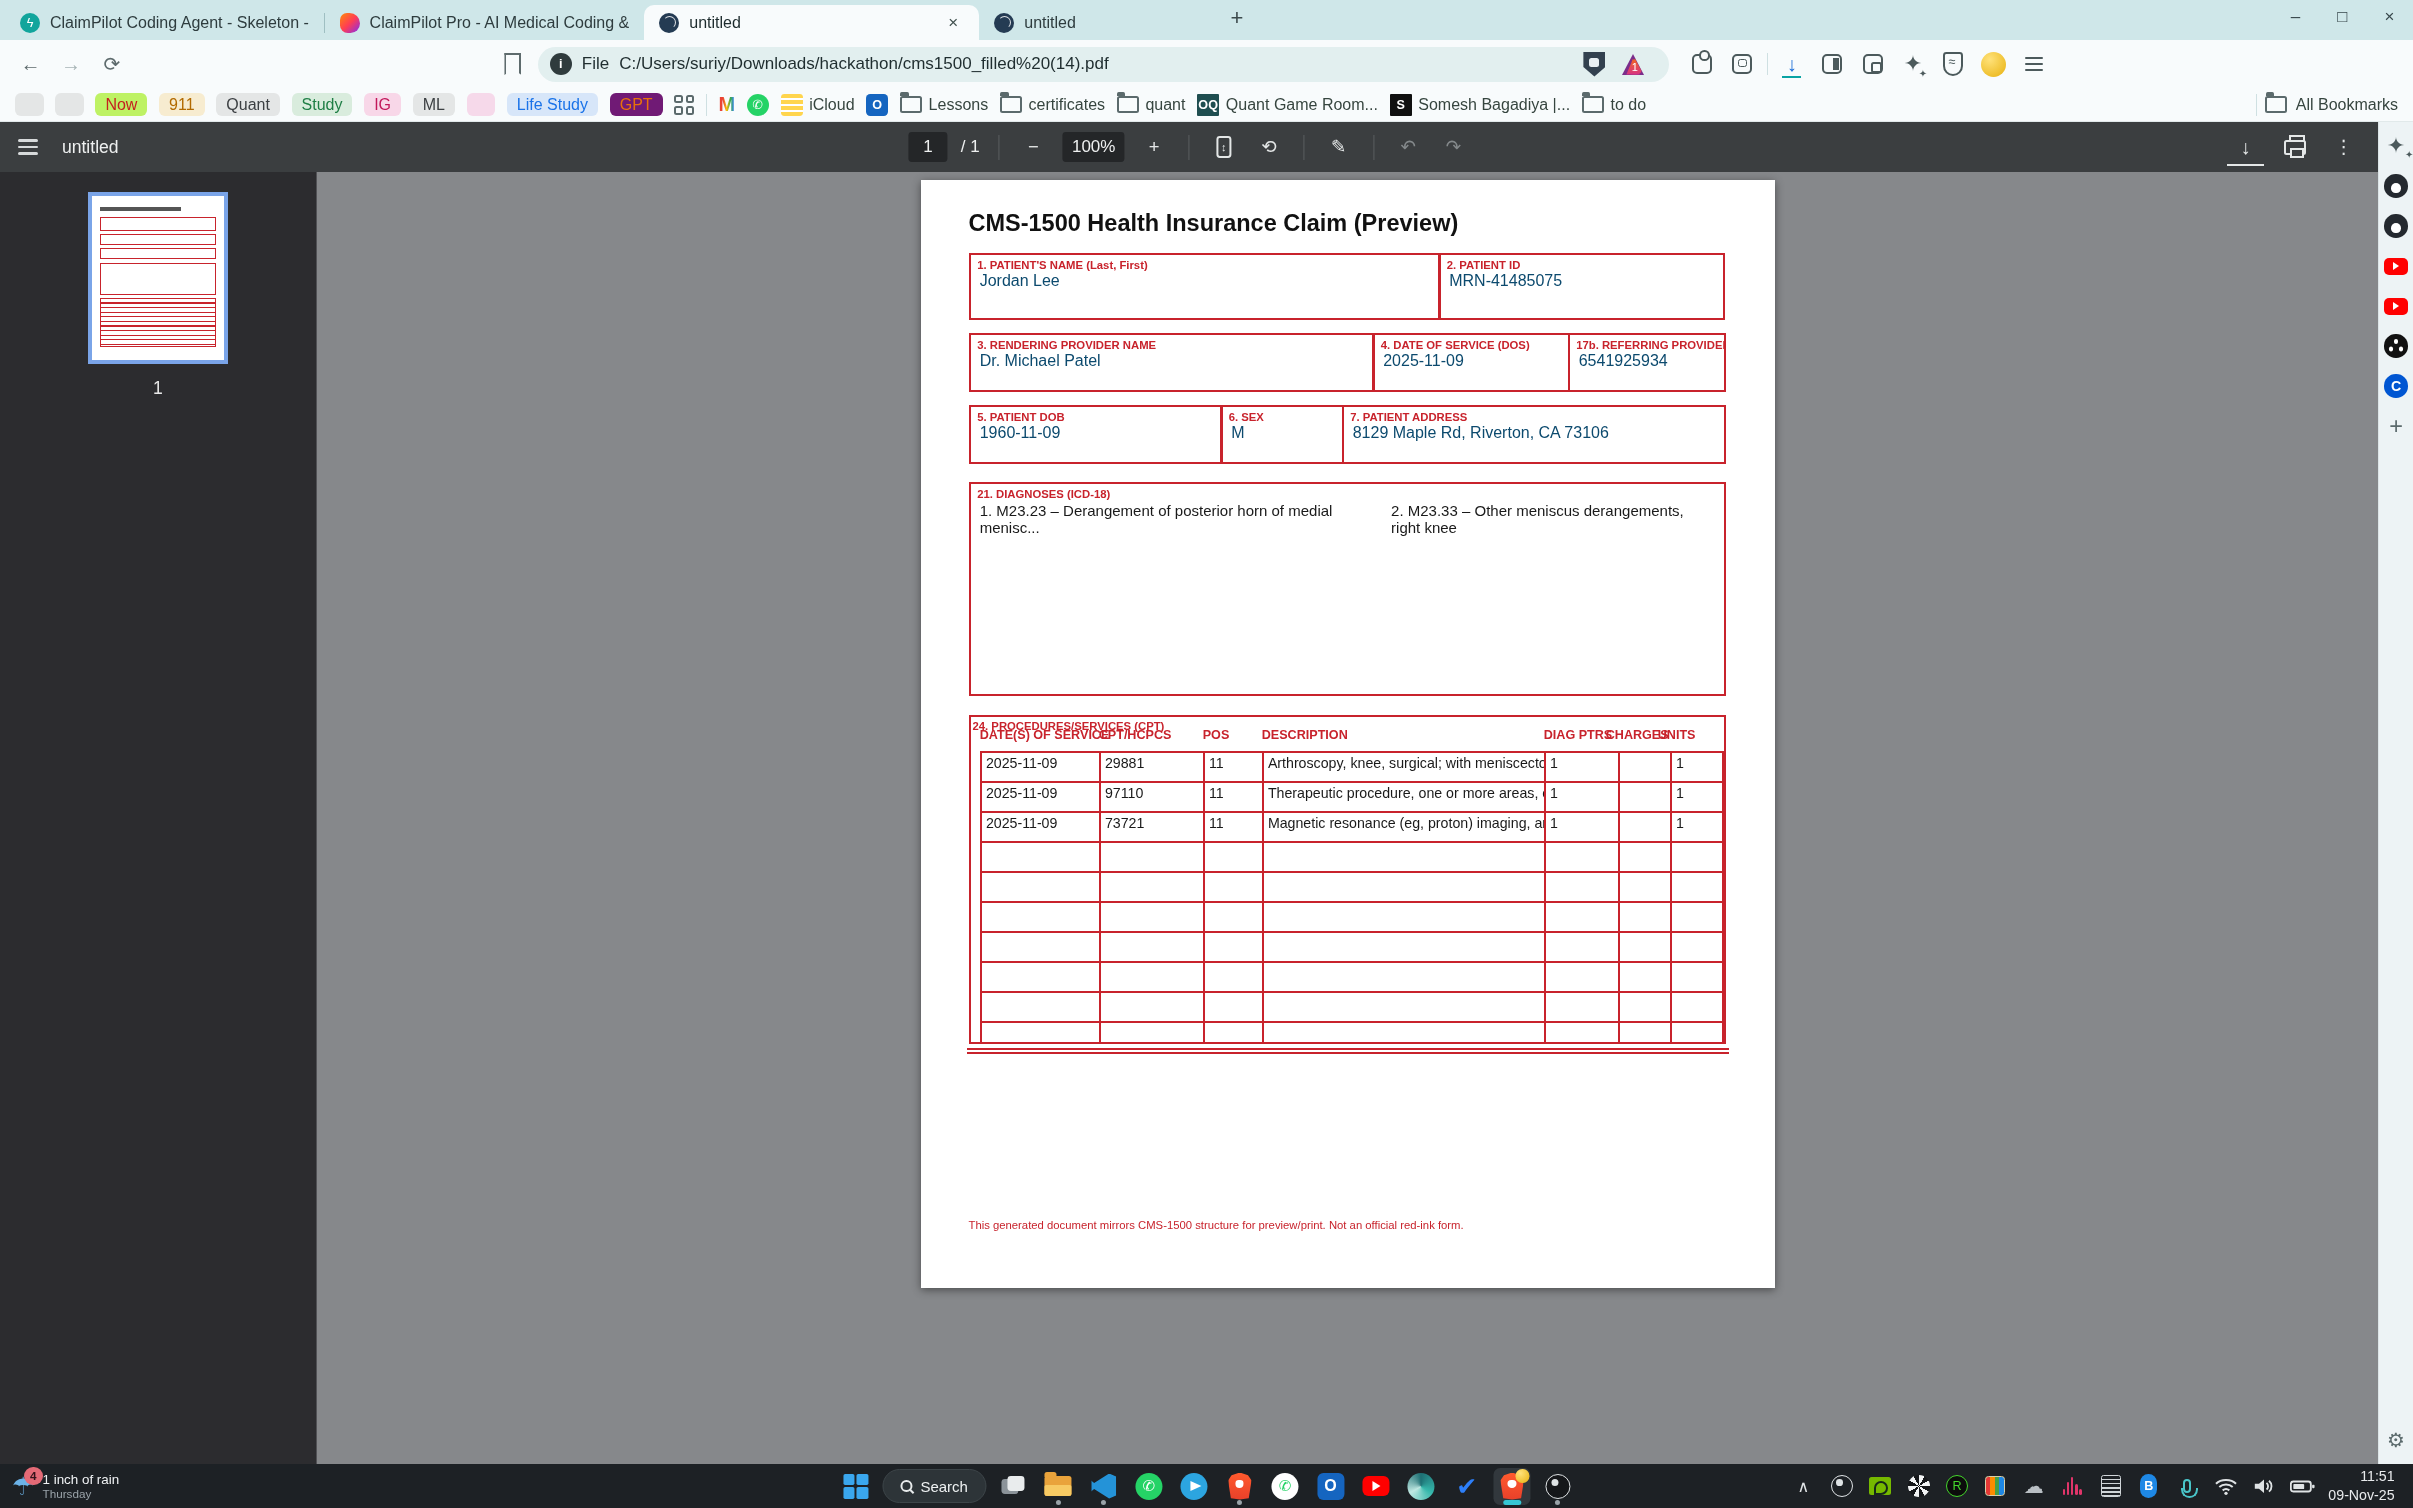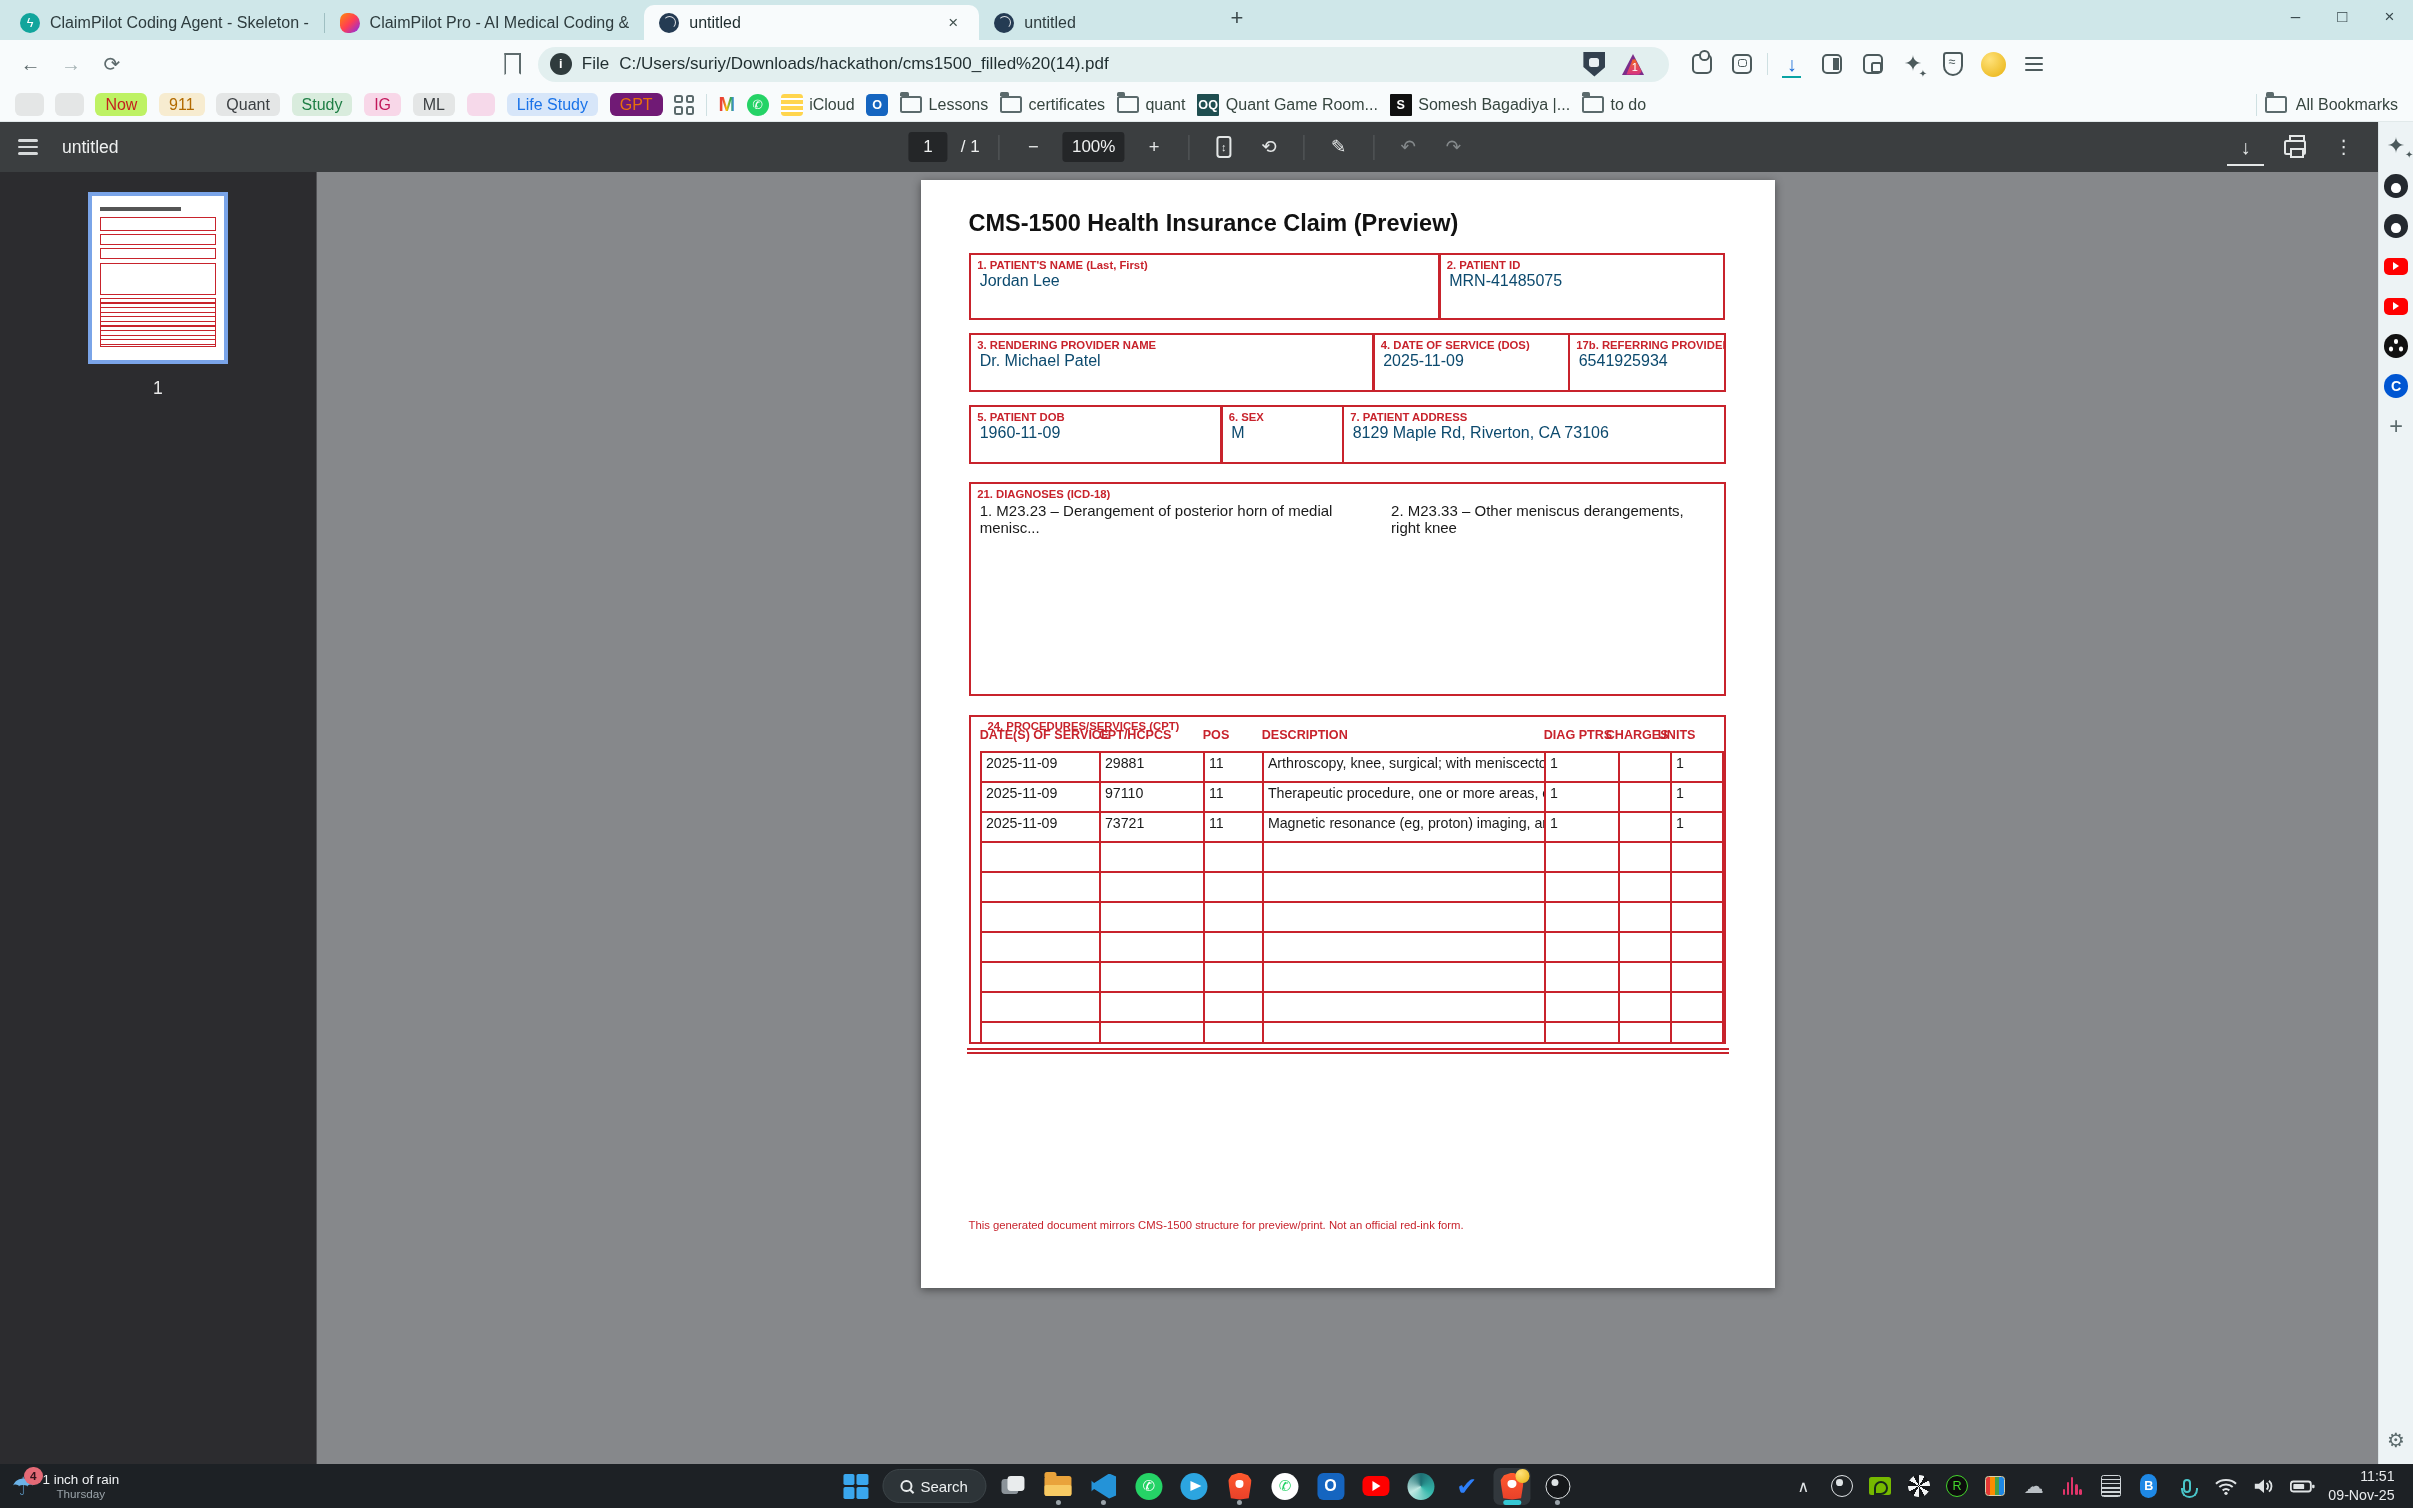--- a/index.html
+++ b/index.html
@@ -171,40 +171,40 @@
   .frow { position:absolute; left:48px; width:757px; display:flex; }
   .fbox { border:2.5px solid #c8232c; padding:3.4px 6.7px; overflow:hidden; }
   .fbox + .fbox { margin-left:-2.5px; }
   .flabel { font-size:11.3px; font-weight:bold; color:#c8232c; white-space:nowrap; }
   .fvalue { font-size:16px; color:#0c4a6e; margin-top:1.7px; padding-left:2.5px; white-space:nowrap; }
   .diagbox { position:absolute; left:48px; top:302px; width:757px; height:214px;
     border:2.5px solid #c8232c; padding:3.4px 6.7px; }
   .diagline { display:flex; gap:37px; font-size:15px; color:#1a1a1a; margin-top:2.5px; padding-left:2.5px; }
   .procbox { position:absolute; left:48px; top:535px; width:757px; height:329px;
     border:2.5px solid #c8232c; overflow:hidden; }
-  .proc-sec { position:absolute; top:2.5px; left:17px; font-size:11.3px; font-weight:bold; color:#c8232c; white-space:nowrap; }
+  .proc-sec { position:absolute; top:2.5px; left:2px; font-size:11.3px; font-weight:bold; color:#c8232c; white-space:nowrap; }
   .proc-heads { position:absolute; top:11px; left:9.2px; right:9.2px; display:flex; }
   .proc-heads span { font-size:12.6px; font-weight:bold; color:#c8232c; white-space:nowrap; overflow:visible; flex:0 0 auto; }
   .ptable { position:absolute; top:34px; left:9.2px; width:742px; border-collapse:collapse; table-layout:fixed; }
   .ptable td { border:2.1px solid #c8232c; height:30px; font-size:14.2px; color:#1a1a1a;
     padding:1.7px 4.2px; white-space:nowrap; overflow:hidden; vertical-align:top; }
   .dblrule { position:absolute; left:46px; top:868px; width:762px; height:5.9px;
     border-top:2.1px solid #c8232c; border-bottom:2.1px solid #c8232c; }
   .ffooter { position:absolute; left:48px; top:1039px; font-size:11.3px; color:#c8232c; }
 
   
   .taskbar { position:absolute; left:0; right:0; bottom:0; height:44px; background:#1d2125;
     display:flex; align-items:center; color:#e8eaec; }
   .weather { display:flex; align-items:center; gap:8.4px; padding-left:11.7px; width:285px; }
   .umb { font-size:25px; color:#6cb3e8; position:relative; }
   .umb .wbadge { position:absolute; top:-5px; right:-8.4px; width:18.4px; height:18.4px; border-radius:50%;
     background:#e46a76; color:#33131a; font-size:11.7px; font-weight:bold; display:flex;
     align-items:center; justify-content:center; }
   .wtxt .l1 { font-size:13.4px; color:#f0f2f4; }
-  .wtxt .l2 { font-size:11.7px; color:#9aa3a9;text-align:center; }
+  .wtxt .l2 { font-size:11.7px; color:#9aa3a9; }
   .centericons { position:absolute; left:50%; transform:translateX(-50%); display:flex;
     align-items:center; gap:8.4px; height:44px; }
   .tico { width:37px; height:37px; border-radius:6.7px; display:flex; align-items:center;
     justify-content:center; position:relative; }
   .tico .rundot { position:absolute; bottom:0px; left:50%; transform:translateX(-50%);
     width:5px; height:5px; border-radius:2.5px; background:#9aa3a9; }
   .tico .runbar { position:absolute; bottom:0px; left:50%; transform:translateX(-50%);
     width:18.4px; height:5px; border-radius:2.5px; background:#35c7d4; }
   .tico.activeapp { background:#32383d; }
   .winlogo { width:25px; height:25px; display:grid; grid-template-columns:1fr 1fr; gap:2.5px; }

